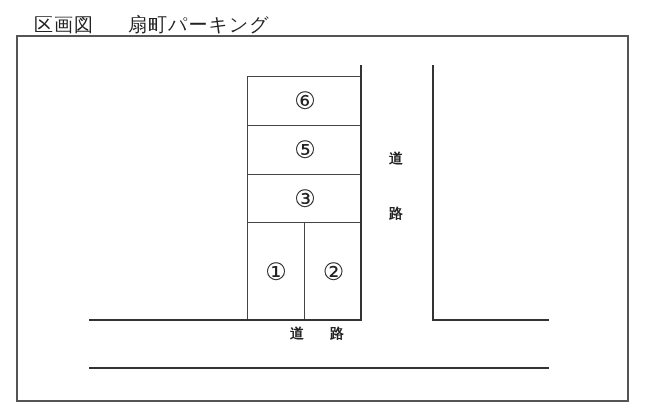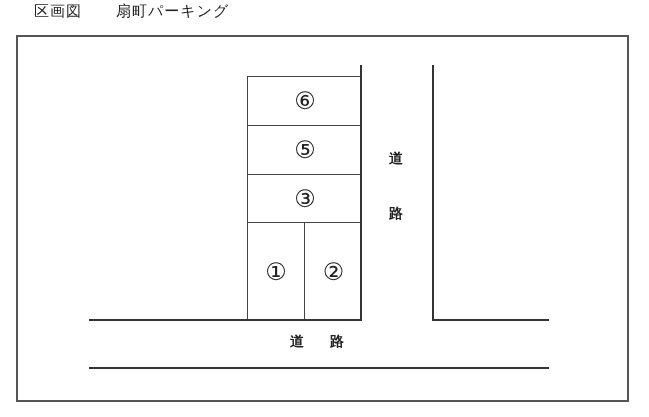--- a/index.html
+++ b/index.html
@@ -1,17 +1,17 @@
 <!DOCTYPE html>
 <html><head>
 <meta charset="utf-8">
 <style>
   html, body { margin: 0; padding: 0; background: #ffffff; }
   body { width: 649px; height: 417px; position: relative; overflow: hidden; font-family: "DejaVu Serif", serif; }
-  .title { position: absolute; top: 2px; left: 34px; font-size: 15px; color: #222; letter-spacing: 1px; white-space: nowrap; font-family: "DejaVu Serif", "Liberation Serif", serif; }
+  .title { position: absolute; top: 12px; left: 34px; font-size: 19px; color: #222; letter-spacing: 1px; white-space: nowrap; font-family: "DejaVu Serif", "Liberation Serif", serif; }
   .title .gap { display: inline-block; width: 34px; }
   .frame { position: absolute; left: 16px; top: 35px; width: 613px; height: 367px; border: 2px solid #555; box-sizing: border-box; }
   .line { position: absolute; background: #333; }
   .spot { position: absolute; border: 1px solid #444; box-sizing: border-box; display: flex; align-items: center; justify-content: center; font-family: "DejaVu Sans", sans-serif; font-size: 24px; color: #222; }
   .road-label { position: absolute; font-family: "DejaVu Sans", sans-serif; font-weight: bold; font-size: 14px; color: #222; }
 </style>
 </head>
 <body>
 
 <div class="title">
@@ -37,13 +37,13 @@
 </div>
 
 <div class="line" style="left:360px; top:65px; width:2px; height:256px;"></div>
 <div class="line" style="left:432px; top:65px; width:2px; height:256px;"></div>
 <div class="line" style="left:89px; top:319px; width:273px; height:2px;"></div>
 <div class="line" style="left:432px; top:319px; width:117px; height:2px;"></div>
 <div class="line" style="left:89px; top:367px; width:460px; height:2px;"></div>
 
 <div class="road-label" style="left:389px; top:150px;">道</div>
 <div class="road-label" style="left:389px; top:205px;">路</div>
-<div class="road-label" style="left:290px; top:333px; letter-spacing:6px;">道　路</div>
+<div class="road-label" style="left:290px; top:325px; letter-spacing:6px;">道　路</div>
 
 </body></html>

